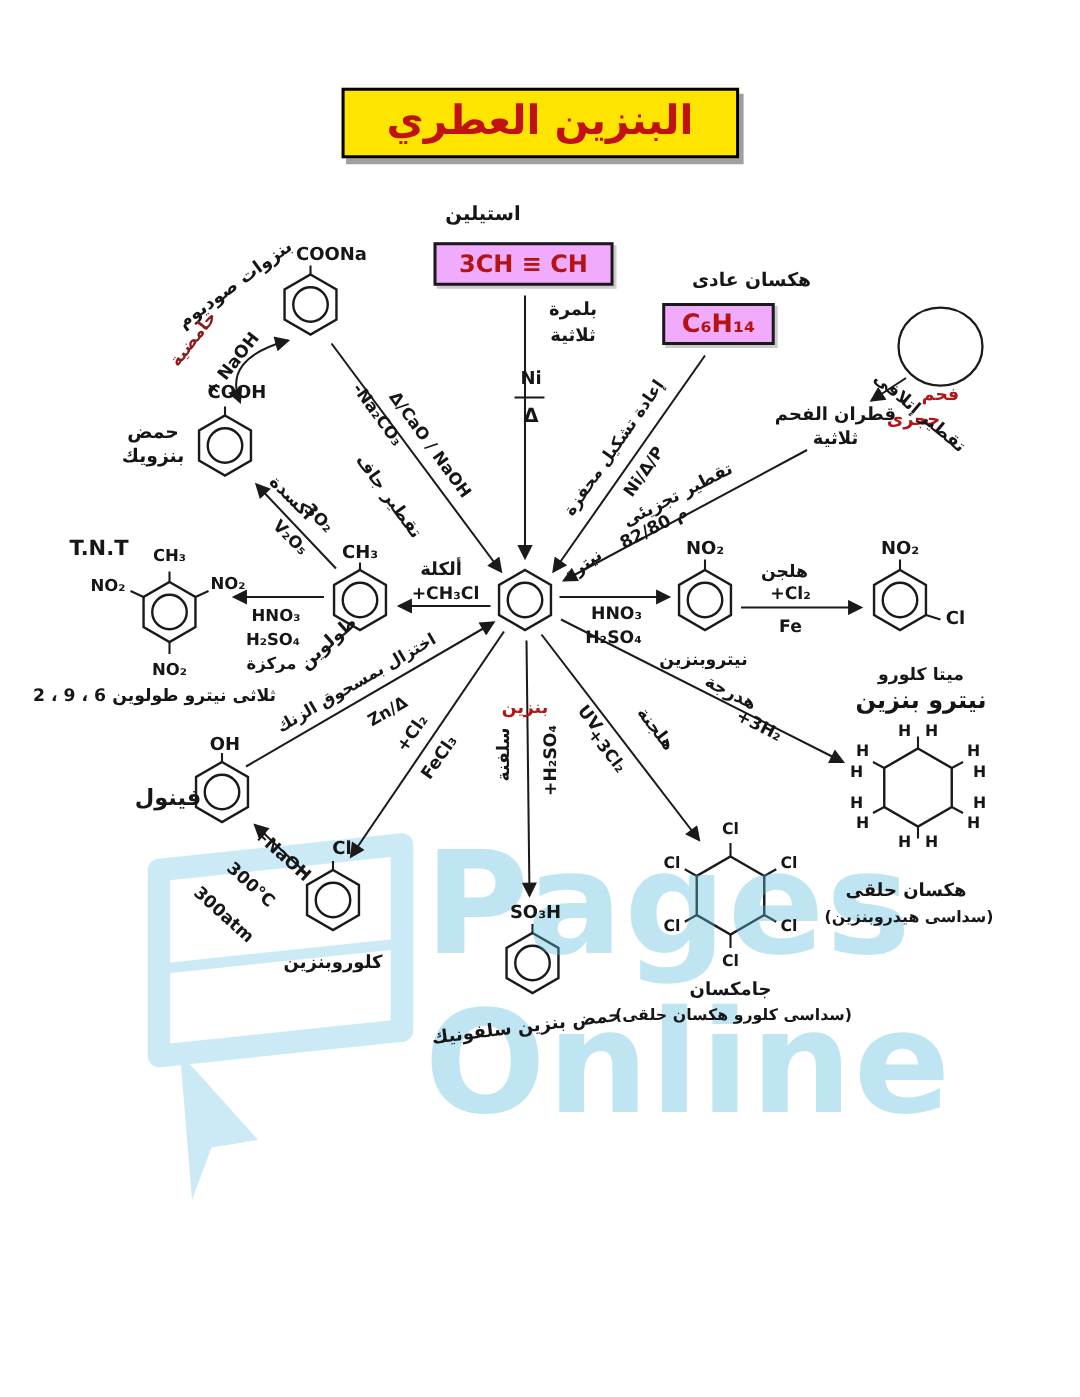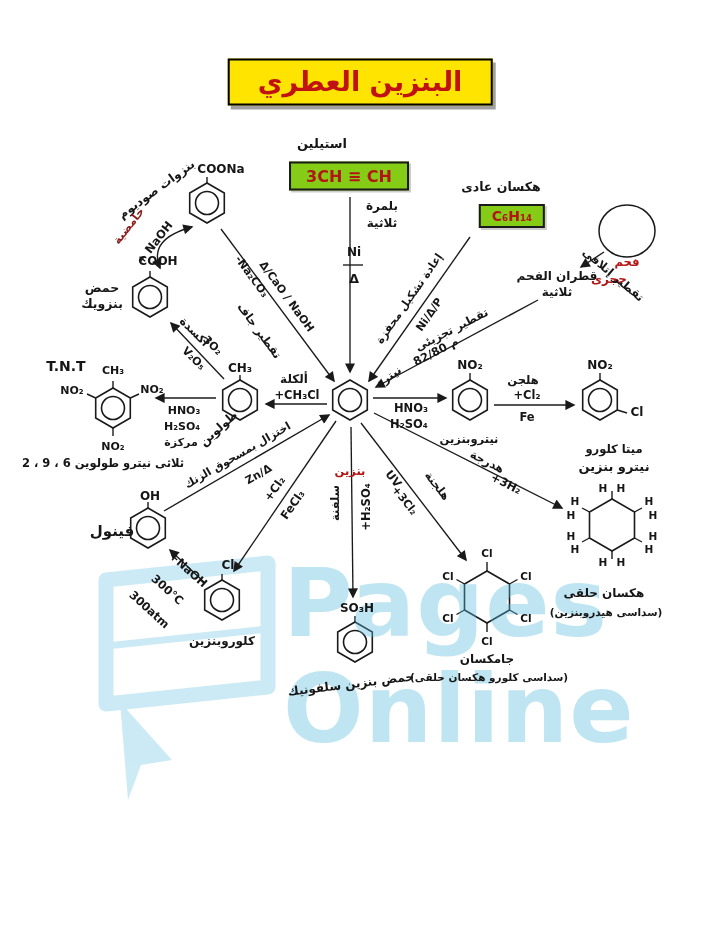--- a/index.html
+++ b/index.html
@@ -7,24 +7,24 @@
           font-family:"DejaVu Sans",sans-serif;}
   svg.art{position:absolute;left:0;top:0;}
   .lbl{position:absolute;transform:translate(-50%,-50%);font-weight:bold;font-size:12px;
        color:#161616;white-space:nowrap;line-height:1.15;text-align:center;}
   .red{color:#b31414;margin-top:40px;}
   .maroon{color:#8b1a1a;}
   .title{position:absolute;left:360px;top:82px;transform:translate(-50%,-50%);
          background:#ffe400;border:2.5px solid #000;color:#c01212;font-weight:bold;
          font-size:27px;padding:5px 28px 7px;box-shadow:3px 4px 0 rgba(45,45,45,.45);
          white-space:nowrap;}
-  .box{position:absolute;transform:translate(-50%,-50%);border:2px solid #1a1a1a;background:#84cc16;
+  .box{position:absolute;transform:translate(-50%,-50%);border:2px solid #1a1a1a;background:#f0abfc;
        font-weight:bold;color:#b31414;white-space:nowrap;box-shadow:2px 2px 0 rgba(0,0,0,.2);}
   .box.acet{left:349px;top:176px;font-size:16px;padding:3px 15px;}
-  .box.hex{left:512px;top:216px;font-size:14px;padding:2px 11px;}
+  .box.hex{left:479px;top:216px;font-size:17px;padding:2px 11px;}
   .wm{position:absolute;font-weight:bold;font-size:95px;line-height:1;color:#58bcdf;
       opacity:.38;letter-spacing:1px;}
 </style>
 </head>
 <body>
 
 <div class="canvas">
 
   <svg class="art" width="720" height="931" viewBox="0 0 720 931">
     <defs>
@@ -174,21 +174,21 @@
   <div class="lbl" style="left:409px;top:425px;font-size:11.5px">H₂SO₄</div>
   <div class="lbl" style="left:470px;top:366px">NO₂</div>
   <div class="lbl" style="left:469px;top:440px;font-size:11.5px">نيتروبنزين</div>
 
   <div class="lbl" style="left:523px;top:381px;font-size:11.5px">هلجن</div>
   <div class="lbl" style="left:527px;top:396px;font-size:11.5px">+Cl₂</div>
   <div class="lbl" style="left:527px;top:418px;font-size:11.5px">Fe</div>
   <div class="lbl" style="left:600px;top:366px">NO₂</div>
   <div class="lbl" style="left:637px;top:413px">Cl</div>
   <div class="lbl" style="left:614px;top:450px;font-size:11.5px">ميتا كلورو</div>
-  <div class="lbl" style="left:614px;top:467px;font-size:13px">نيترو بنزين</div>
+  <div class="lbl" style="left:614px;top:467px;font-size:16px">نيترو بنزين</div>
 
   <div class="lbl" style="left:150px;top:497px">OH</div>
   <div class="lbl" style="left:112px;top:532px;font-size:15px">فينول</div>
   <div class="lbl" style="left:238px;top:456px;font-size:11px;transform:translate(-50%,-50%) rotate(-30deg)">اختزال بمسحوق الزنك</div>
   <div class="lbl" style="left:259px;top:475px;font-size:11px;transform:translate(-50%,-50%) rotate(-30deg)">Zn/Δ</div>
 
   <div class="lbl" style="left:275px;top:489px;font-size:11.5px;transform:translate(-50%,-50%) rotate(-55deg)">+Cl₂</div>
   <div class="lbl" style="left:293px;top:505px;font-size:11.5px;transform:translate(-50%,-50%) rotate(-55deg)">FeCl₃</div>
   <div class="lbl" style="left:228px;top:566px">Cl</div>
   <div class="lbl" style="left:222px;top:642px">كلوروبنزين</div>

